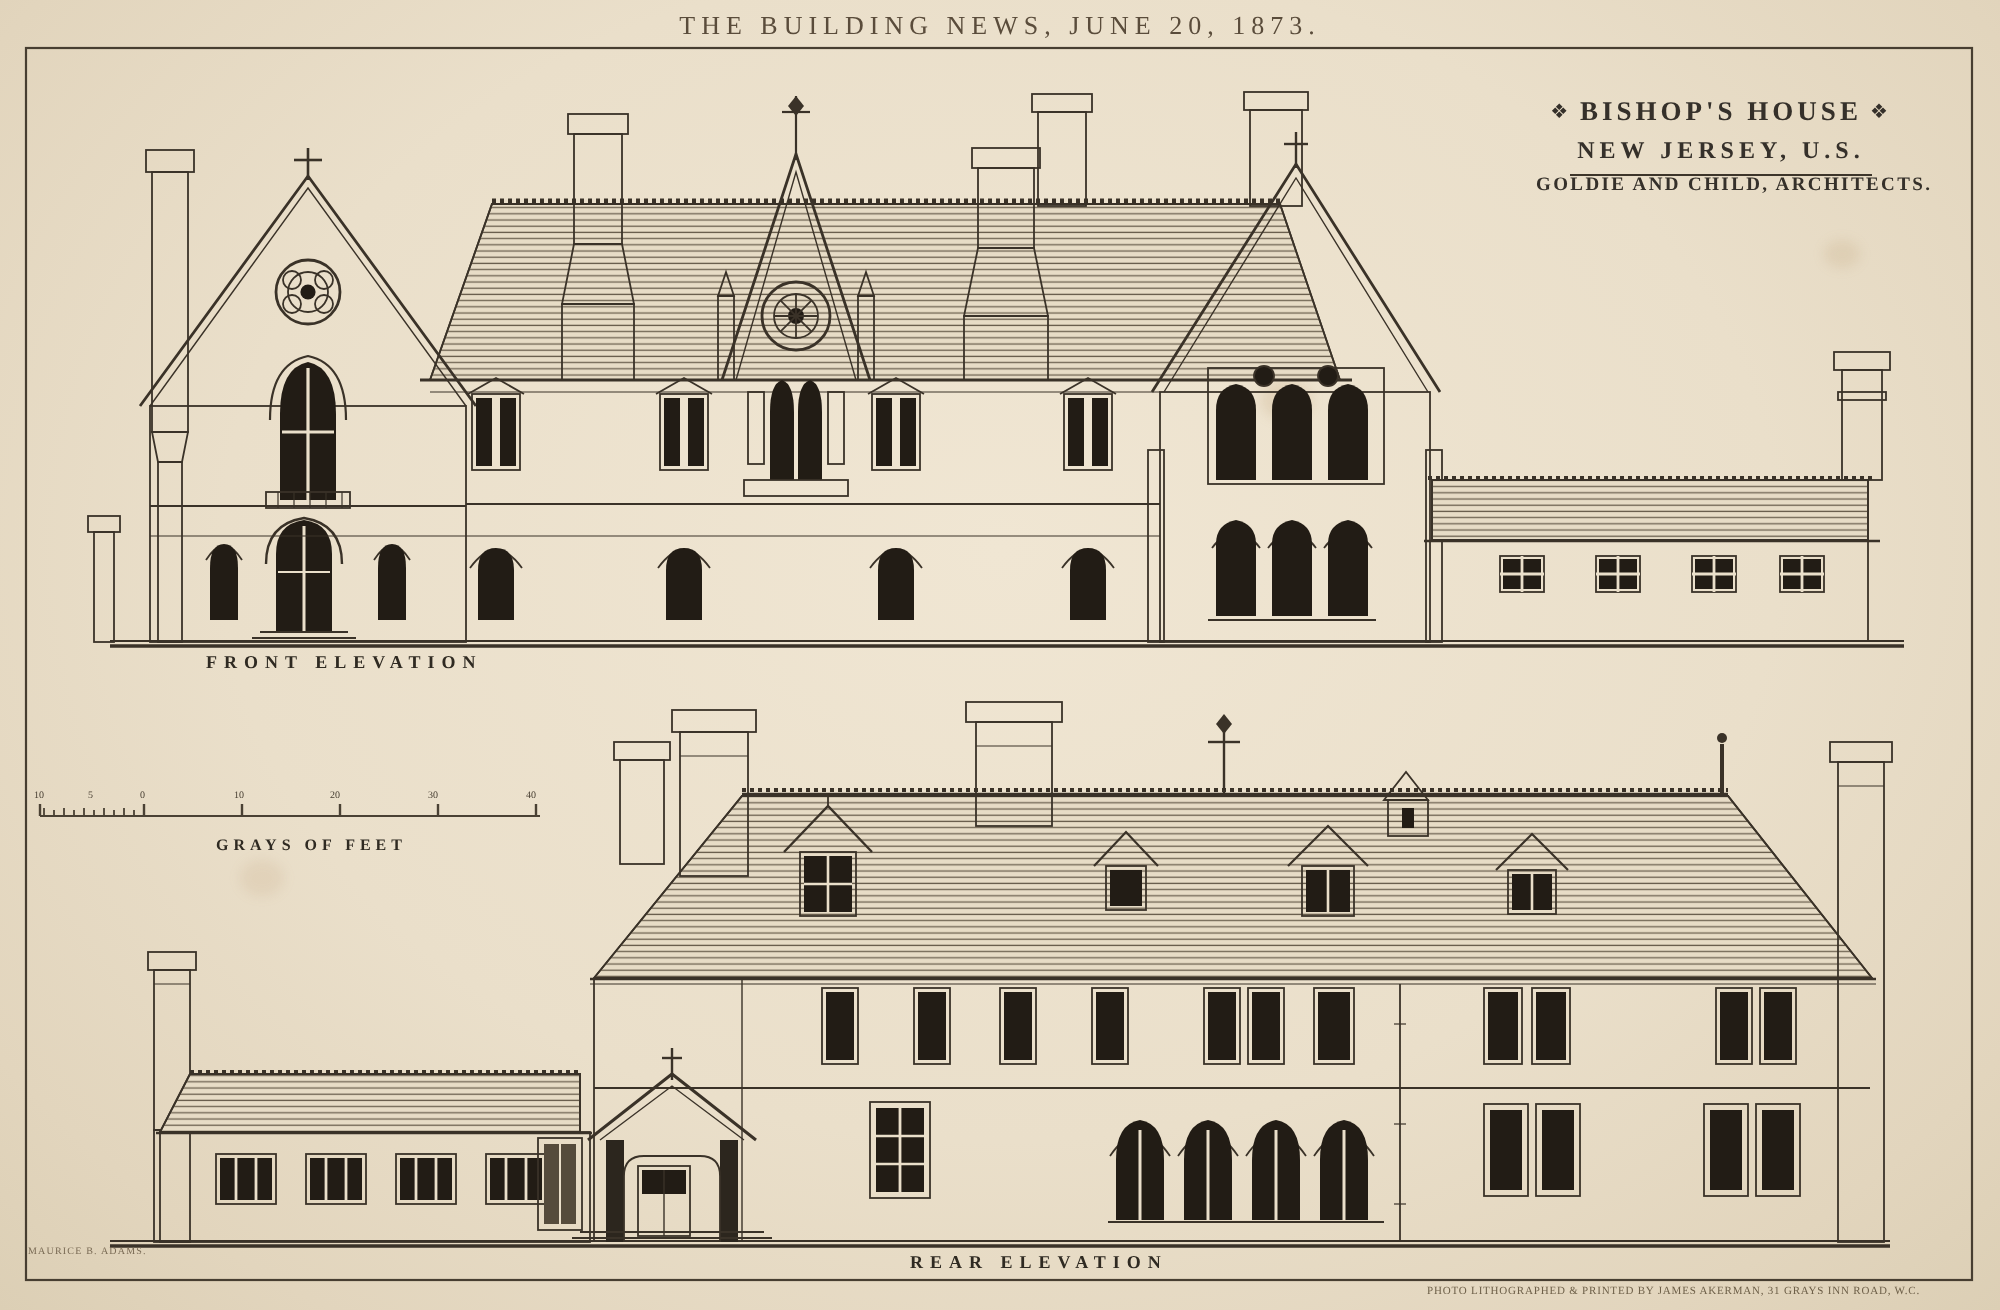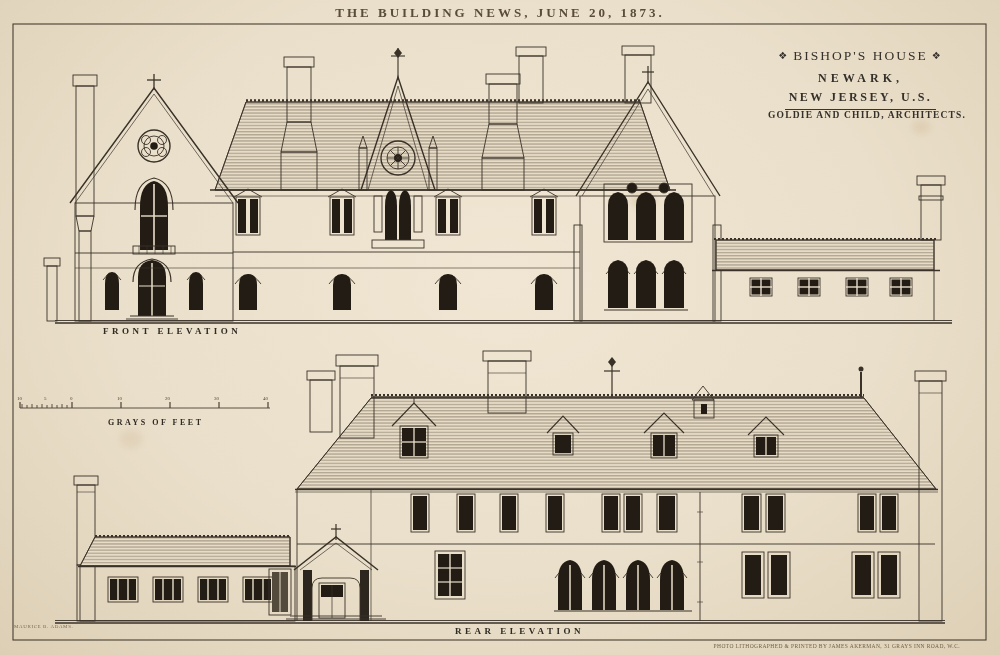--- a/index.html
+++ b/index.html
@@ -4,23 +4,23 @@
 <style>
   html,body{margin:0;padding:0;background:#cfc3ab;}
   #plate{
     position:relative;width:1000px;height:655px;overflow:hidden;
     background:radial-gradient(ellipse at 50% 42%, #f0e6d3 0%, #eadfca 55%, #e2d5bd 85%, #dccfb5 100%);
     font-family:"Liberation Serif","DejaVu Serif",serif;color:#3d352a;
   }
   .spot{position:absolute;border-radius:50%;filter:blur(3px);pointer-events:none;}
   svg{position:absolute;left:0;top:0;}
   .txt{position:absolute;white-space:nowrap;}
-  .masthead{left:0;right:0;top:5px;text-align:center;font-size:13px;letter-spacing:3px;color:#5a4c3b;font-weight:bold;}
+  .masthead{left:0;right:0;top:5px;text-align:center;font-size:13px;letter-spacing:3px;color:#5a4c3b;font-weight:normal;}
   .tblock{left:768px;top:48px;width:185px;text-align:center;color:#35302a;}
-  .tb-title{font-size:13.5px;letter-spacing:2px;font-weight:normal;}
+  .tb-title{font-size:13.5px;letter-spacing:2px;font-weight:bold;}
   .tb-orn{font-family:"DejaVu Sans",sans-serif;font-size:10px;vertical-align:1px;padding:0 4px;}
   .tb-city{margin-top:7px;font-size:12px;letter-spacing:4px;font-weight:bold;}
   .tb-region{margin-top:4px;font-size:12px;letter-spacing:2.5px;font-weight:bold;display:inline-block;border-bottom:1.2px solid #3d352a;padding:0 4px 4px;font-family:Liberation Serif, serif;}
   .tb-arch{font-size:9.5px;letter-spacing:1.2px;font-weight:bold;}
   .caption{font-size:9px;letter-spacing:3.5px;font-weight:bold;color:#2f2a22;}
   .front-label{left:103px;top:326px;}
   .rear-label{left:455px;top:626px;}
   .scale-label{left:108px;top:418px;font-size:8px;letter-spacing:2.5px;}
   .artist{left:14px;top:624px;font-size:5px;letter-spacing:.6px;color:#7a6b55;}
   .printer{left:540px;width:420px;top:643px;text-align:right;font-size:5.5px;letter-spacing:.4px;color:#6e6049;}
@@ -400,21 +400,20 @@
         <rect x="878" y="552" width="22" height="46"></rect>
           <rect x="881" y="555" width="16" height="40" fill="#221c15" stroke="none"></rect>
       </g>
     </g>
   </svg>
 
   <div class="txt masthead">THE BUILDING NEWS, JUNE 20, 1873.</div>
 
   <div class="txt tblock">
     <div class="tb-title"><span class="tb-orn">❖</span><span>BISHOP'S HOUSE</span><span class="tb-orn">❖</span></div>
-    <div class="tb-city">NEWARK,</div>
     <div><span class="tb-region">NEW JERSEY, U.S.</span></div>
     <div class="tb-arch">GOLDIE AND CHILD, ARCHITECTS.</div>
   </div>
 
   <div class="txt caption front-label">FRONT ELEVATION</div>
   <div class="txt caption scale-label">GRAYS OF FEET</div>
   <div class="txt caption rear-label">REAR ELEVATION</div>
 
   <span class="tick" style="left:17px;">10</span>
   <span class="tick" style="left:44px;">5</span>

